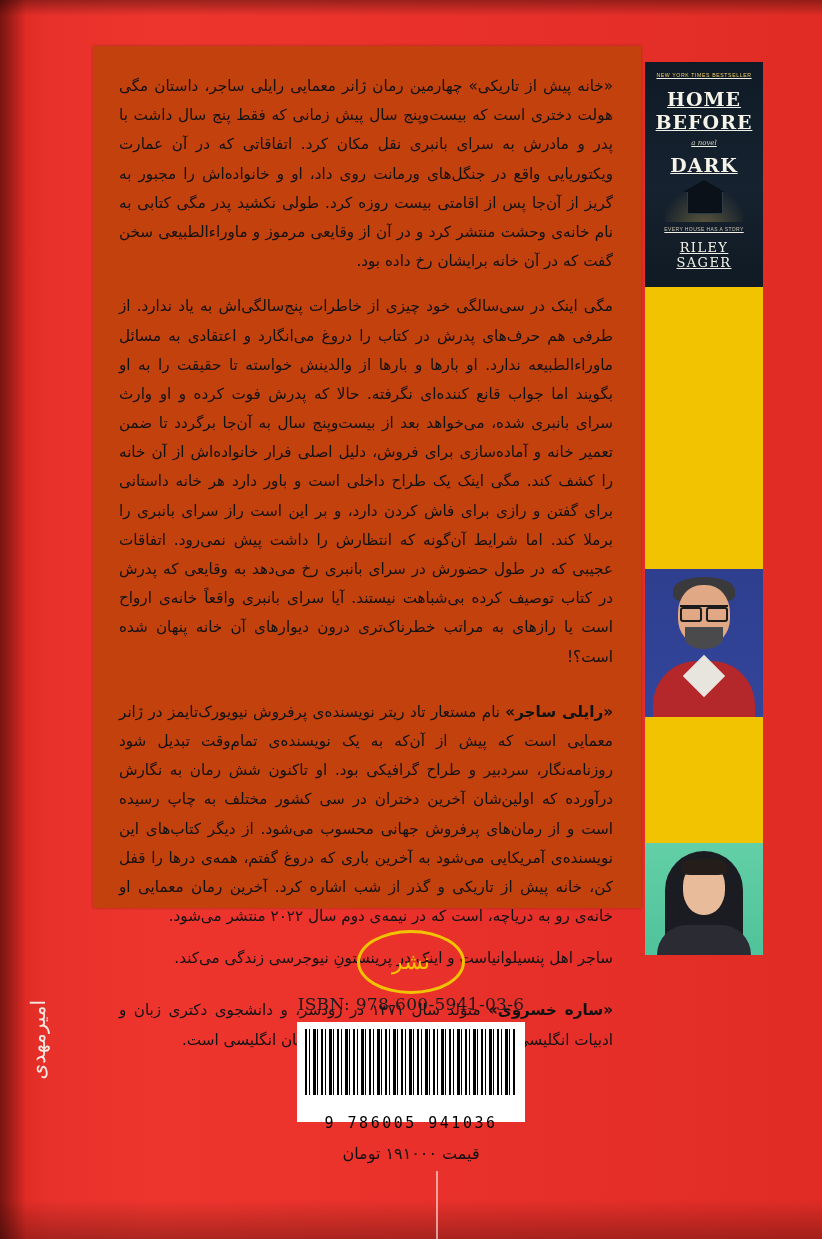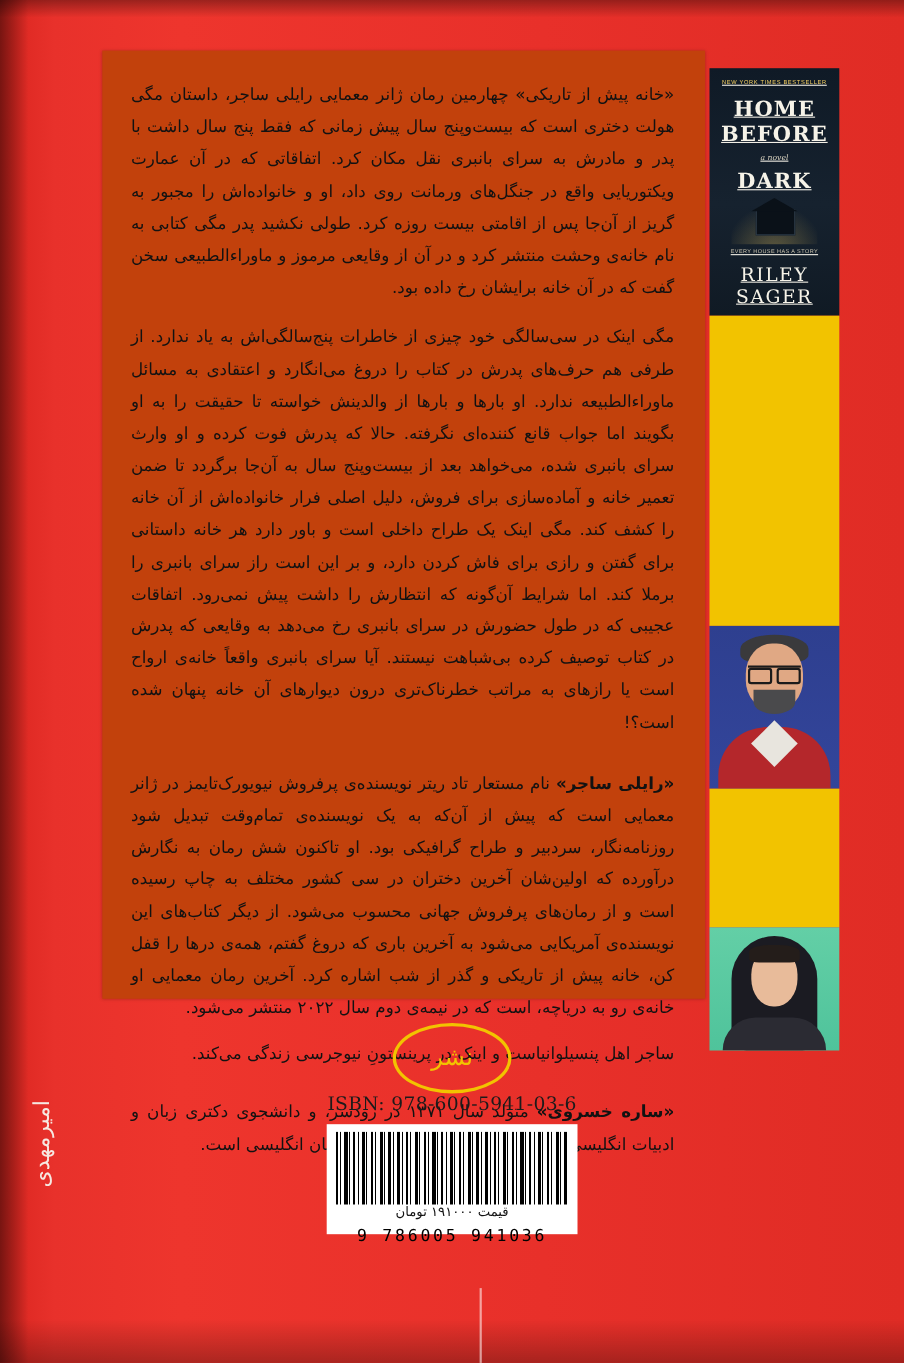--- a/index.html
+++ b/index.html
@@ -144,21 +144,21 @@
   }
   .cover .tag {
     font-size: 5px;
     color: #c9c2ae;
     letter-spacing: 0.4px;
     font-family: "Liberation Sans", sans-serif;
     margin-bottom: 8px;
     white-space: nowrap;
   }
   .cover .author {
-    font-size: 17px;
+    font-size: 13px;
     letter-spacing: 1.4px;
     color: #f6f3e8;
   }
   
   .band-yellow {
     top: 241px;
     height: 282px;
     background: #f2c300;
   }
   
@@ -332,25 +332,25 @@
     font-family: "DejaVu Sans Mono", "Liberation Mono", monospace;
     font-size: 15px;
     letter-spacing: 2.5px;
     color: #000;
     direction: ltr;
   }
   .price {
     position: absolute;
     left: 50%;
     transform: translateX(-50%);
-    top: 1094px;
+    top: 1144px;
     width: 420px;
     text-align: center;
     color: #111;
-    font-size: 12px;
+    font-size: 16px;
     font-family: "DejaVu Sans", "Liberation Sans", sans-serif;
     direction: rtl;
   }
   
   .spine {
     position: absolute;
     left: 26px;
     top: 1000px;
     color: #f7f3ec;
     font-size: 20px;

